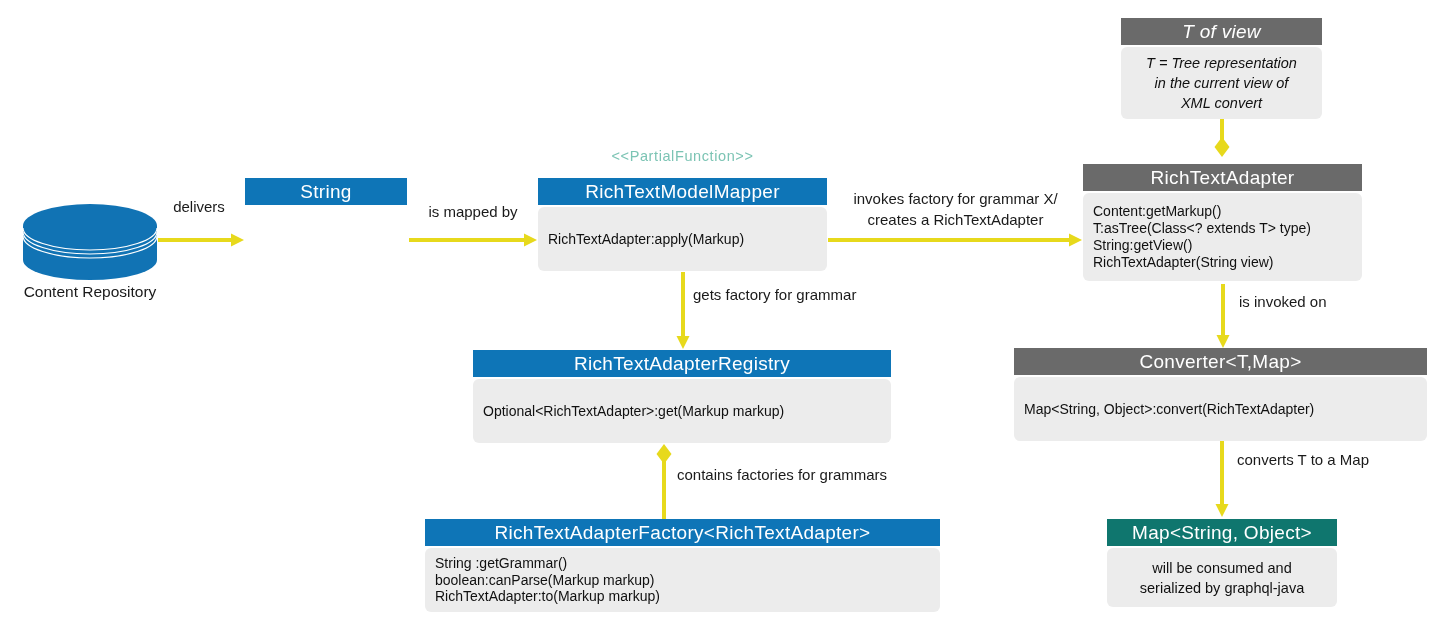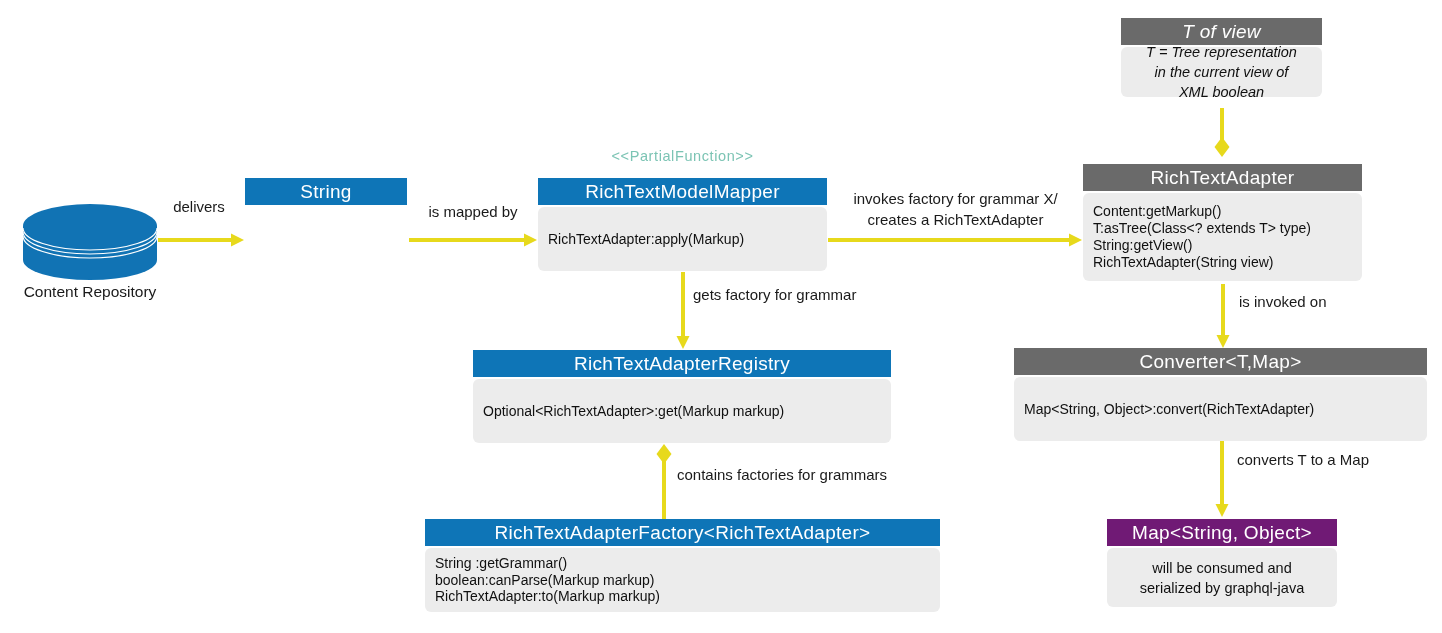--- a/index.html
+++ b/index.html
@@ -8,21 +8,21 @@
     font-family:"Liberation Sans","DejaVu Sans",sans-serif;color:#111;
   }
   .arrow-layer{position:absolute;left:0;top:0;width:1442px;height:633px;pointer-events:none;}
   .node{position:absolute;}
   .node-header{
     height:27px;display:flex;align-items:center;justify-content:center;
     color:#ffffff;font-size:19px;letter-spacing:.3px;white-space:nowrap;
   }
   .hdr-blue{background:#0e75b7;}
   .hdr-gray{background:#6a6a6a;}
-  .hdr-green{background:#701a75;}
+  .hdr-green{background:#0f766e;}
   .node-body{
     margin-top:2px;background:#ececec;border-radius:6px;
     display:flex;flex-direction:column;justify-content:center;
     padding:0 10px;font-size:14px;line-height:16.5px;color:#101010;
   }
   .node-body.center{align-items:center;text-align:center;font-size:14.5px;line-height:20px;}
   .method{white-space:nowrap;}
   .edge-label{position:absolute;font-size:15px;color:#1a1a1a;white-space:nowrap;}
   .edge-label.center{text-align:center;}
   .stereotype{
@@ -96,24 +96,24 @@
     <div class="node-body" style="height:88px;line-height:17px;">
       <div class="method">Content:getMarkup()</div>
       <div class="method">T:asTree(Class&lt;? extends T&gt; type)</div>
       <div class="method">String:getView()</div>
       <div class="method">RichTextAdapter(String view)</div>
     </div>
   </div>
 
   <div class="node" style="left:1121px;top:18px;width:201px;font-style:italic;">
     <div class="node-header hdr-gray">T of view</div>
-    <div class="node-body center" style="height:50px;text-align:right;">
+    <div class="node-body center" style="height:72px;text-align:right;">
       <div>T = Tree representation</div>
       <div>in the current view of</div>
-      <div>XML boolean</div>
+      <div>XML convert</div>
     </div>
   </div>
 
   <div class="node" style="left:473px;top:350px;width:418px;">
     <div class="node-header hdr-blue">RichTextAdapterRegistry</div>
     <div class="node-body" style="height:64px;">
       <div class="method">Optional&lt;RichTextAdapter&gt;:get(Markup markup)</div>
     </div>
   </div>
 

